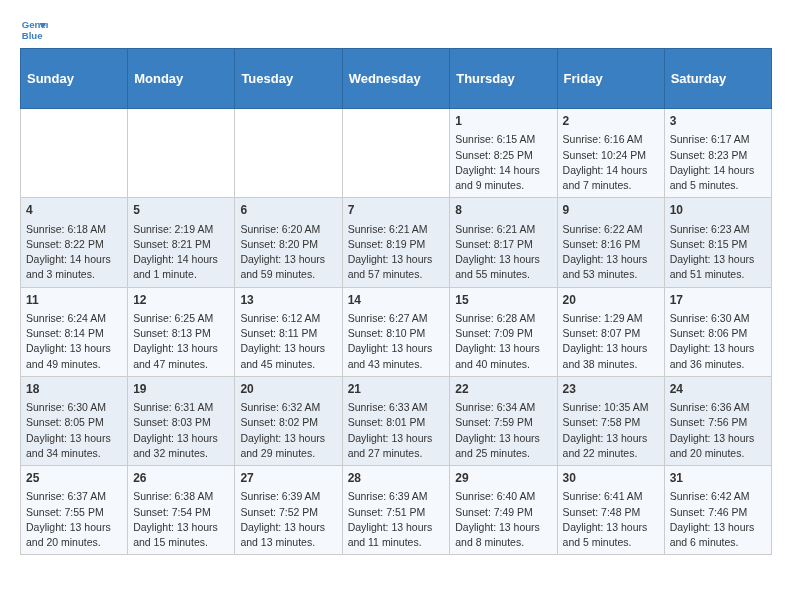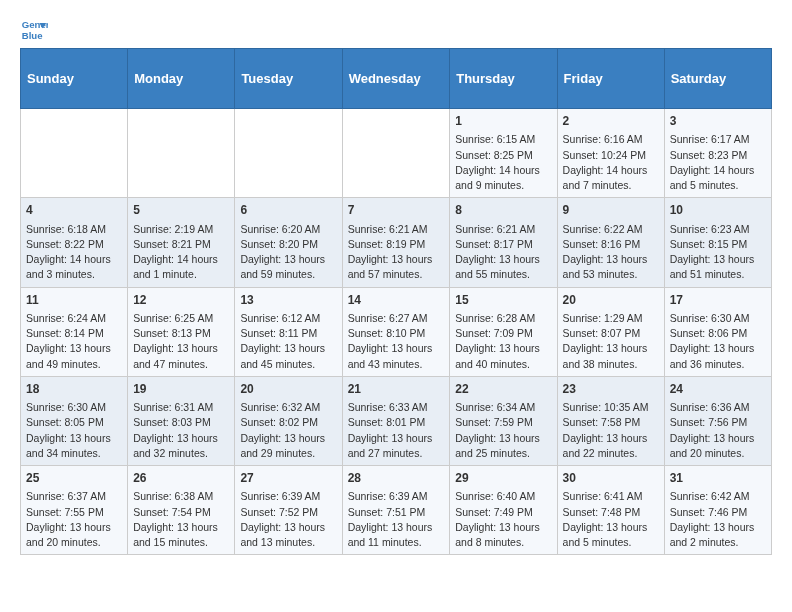--- a/index.html
+++ b/index.html
@@ -335,17 +335,17 @@
           <div>Sunrise: 6:41 AM</div>
           <div>Sunset: 7:48 PM</div>
           <div>Daylight: 13 hours</div>
           <div>and 5 minutes.</div>
         </td>
         <td>
           <span class="day-number">31</span>
           <div>Sunrise: 6:42 AM</div>
           <div>Sunset: 7:46 PM</div>
           <div>Daylight: 13 hours</div>
-          <div>and 2 minutes.</div>
+          <div>and 6 minutes.</div>
         </td>
       </tr>
     </tbody>
 </table>
 
 </body></html>

